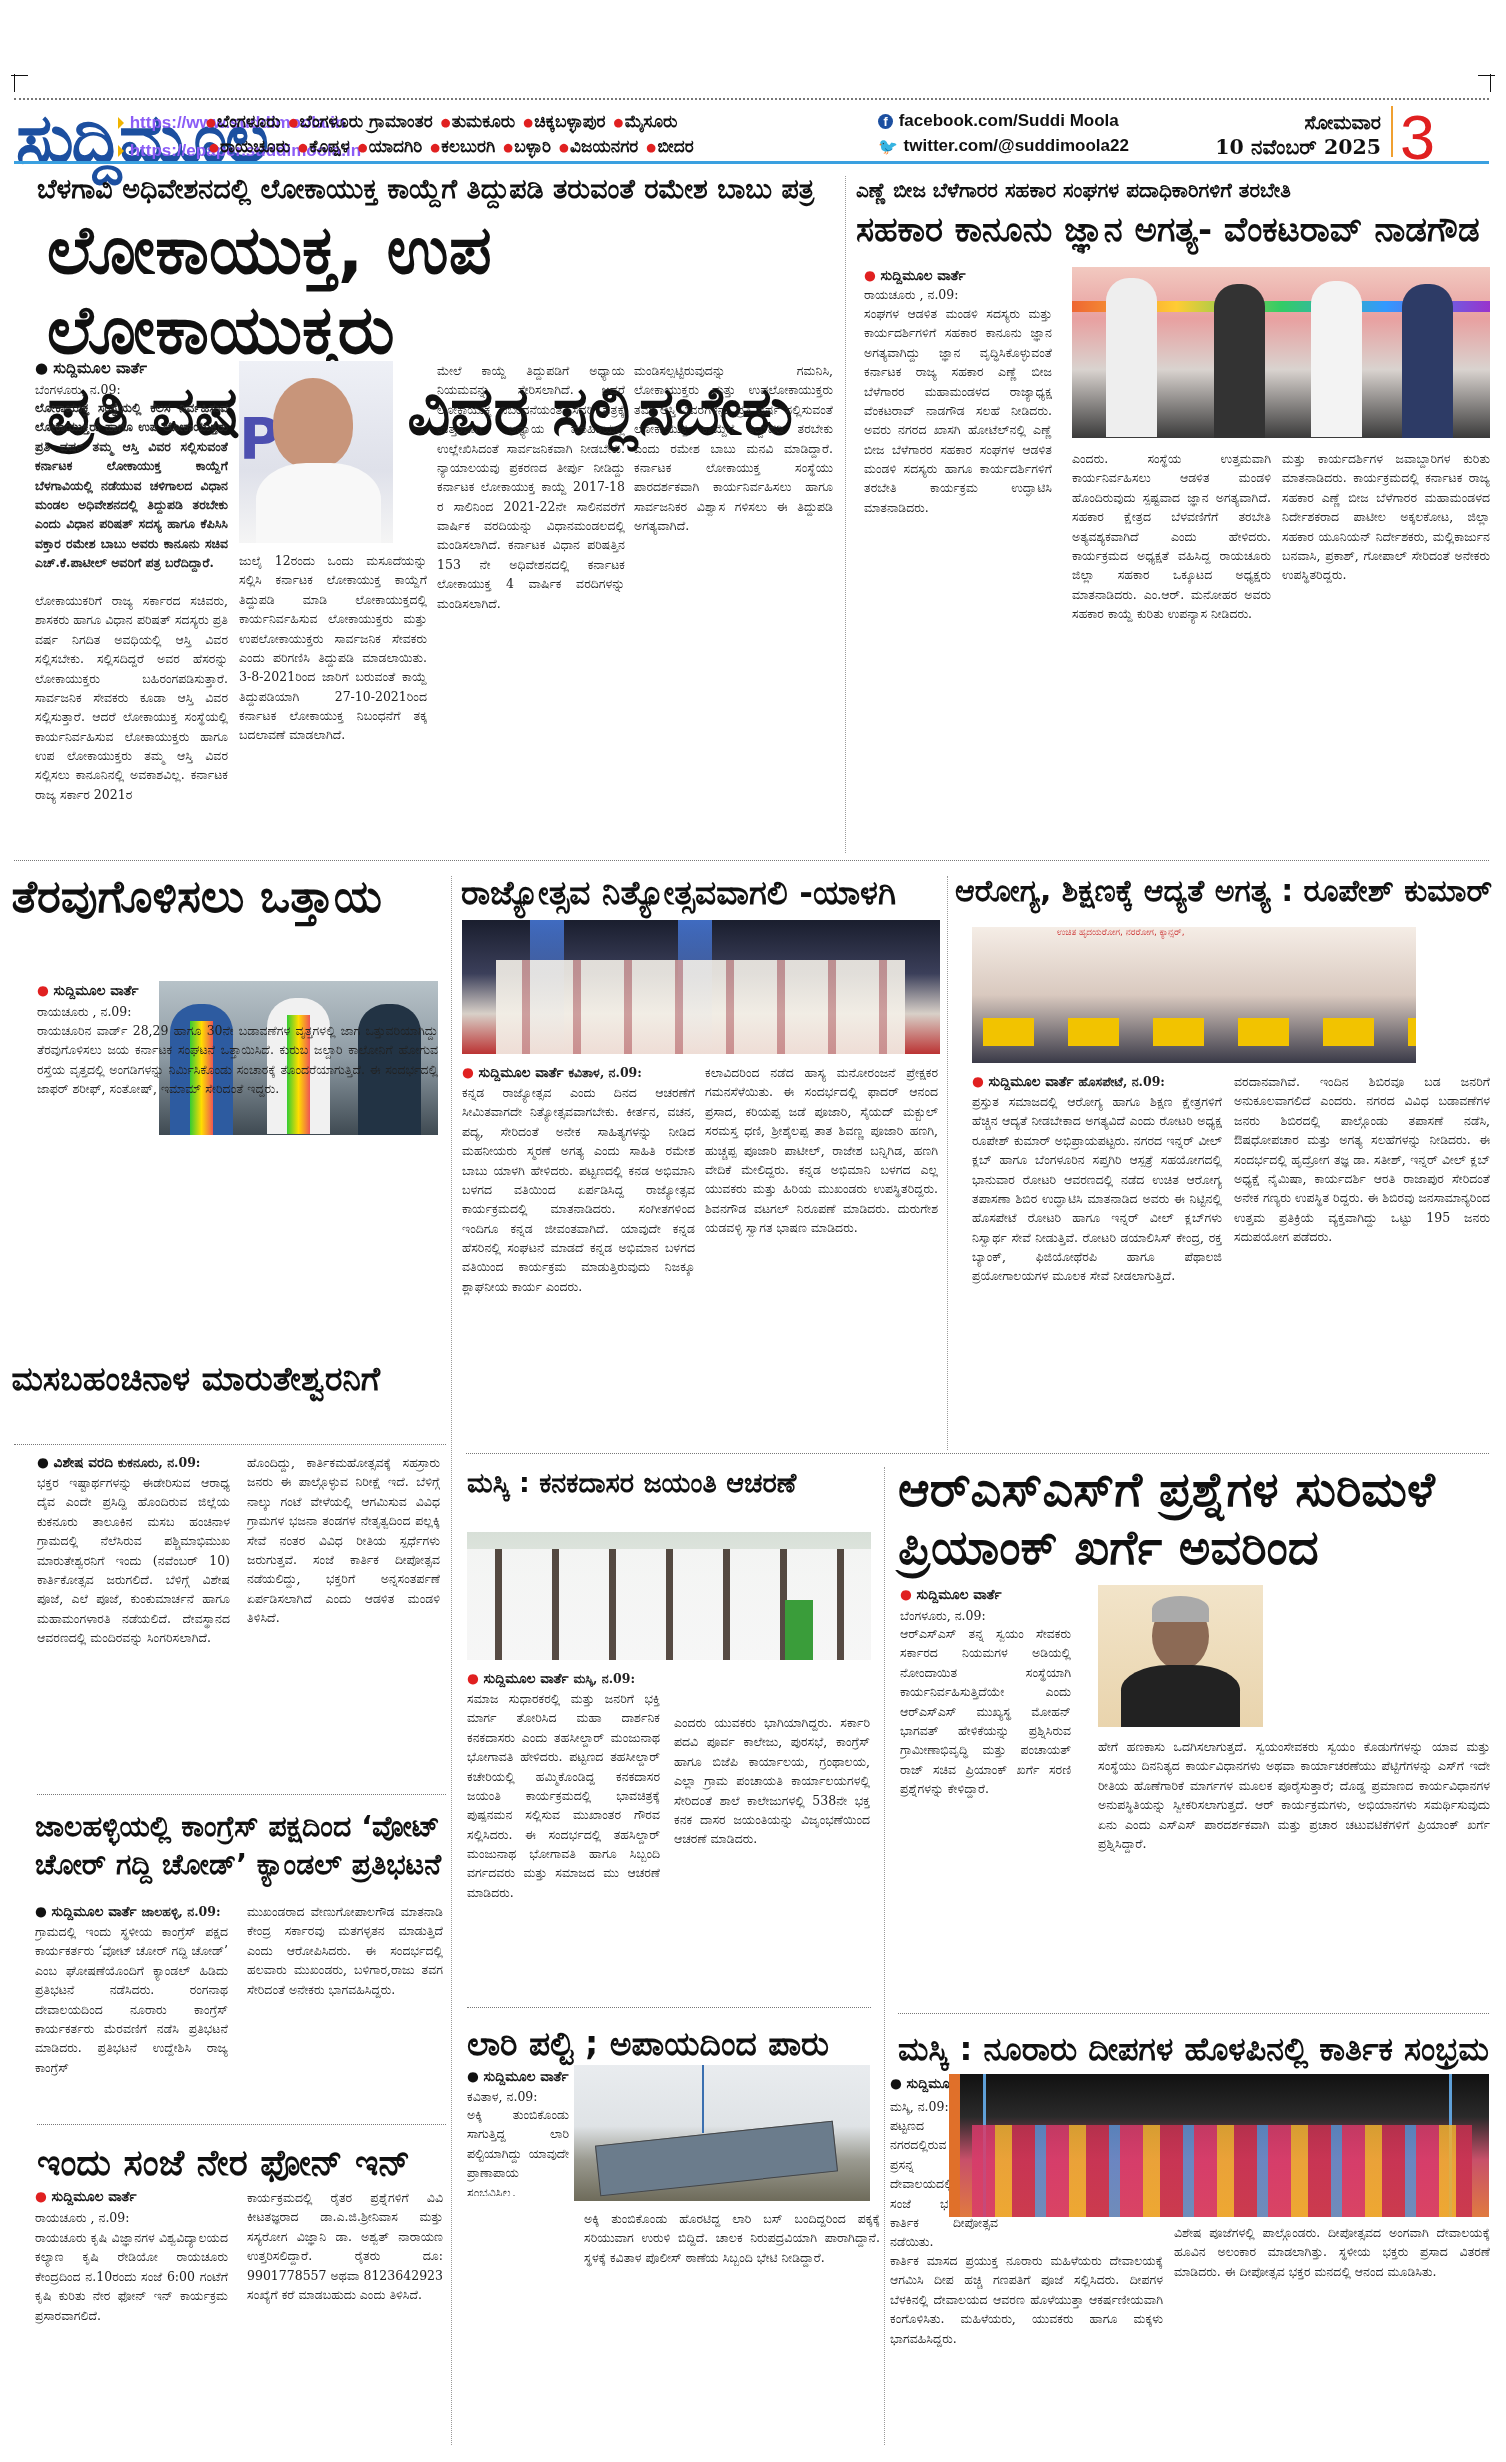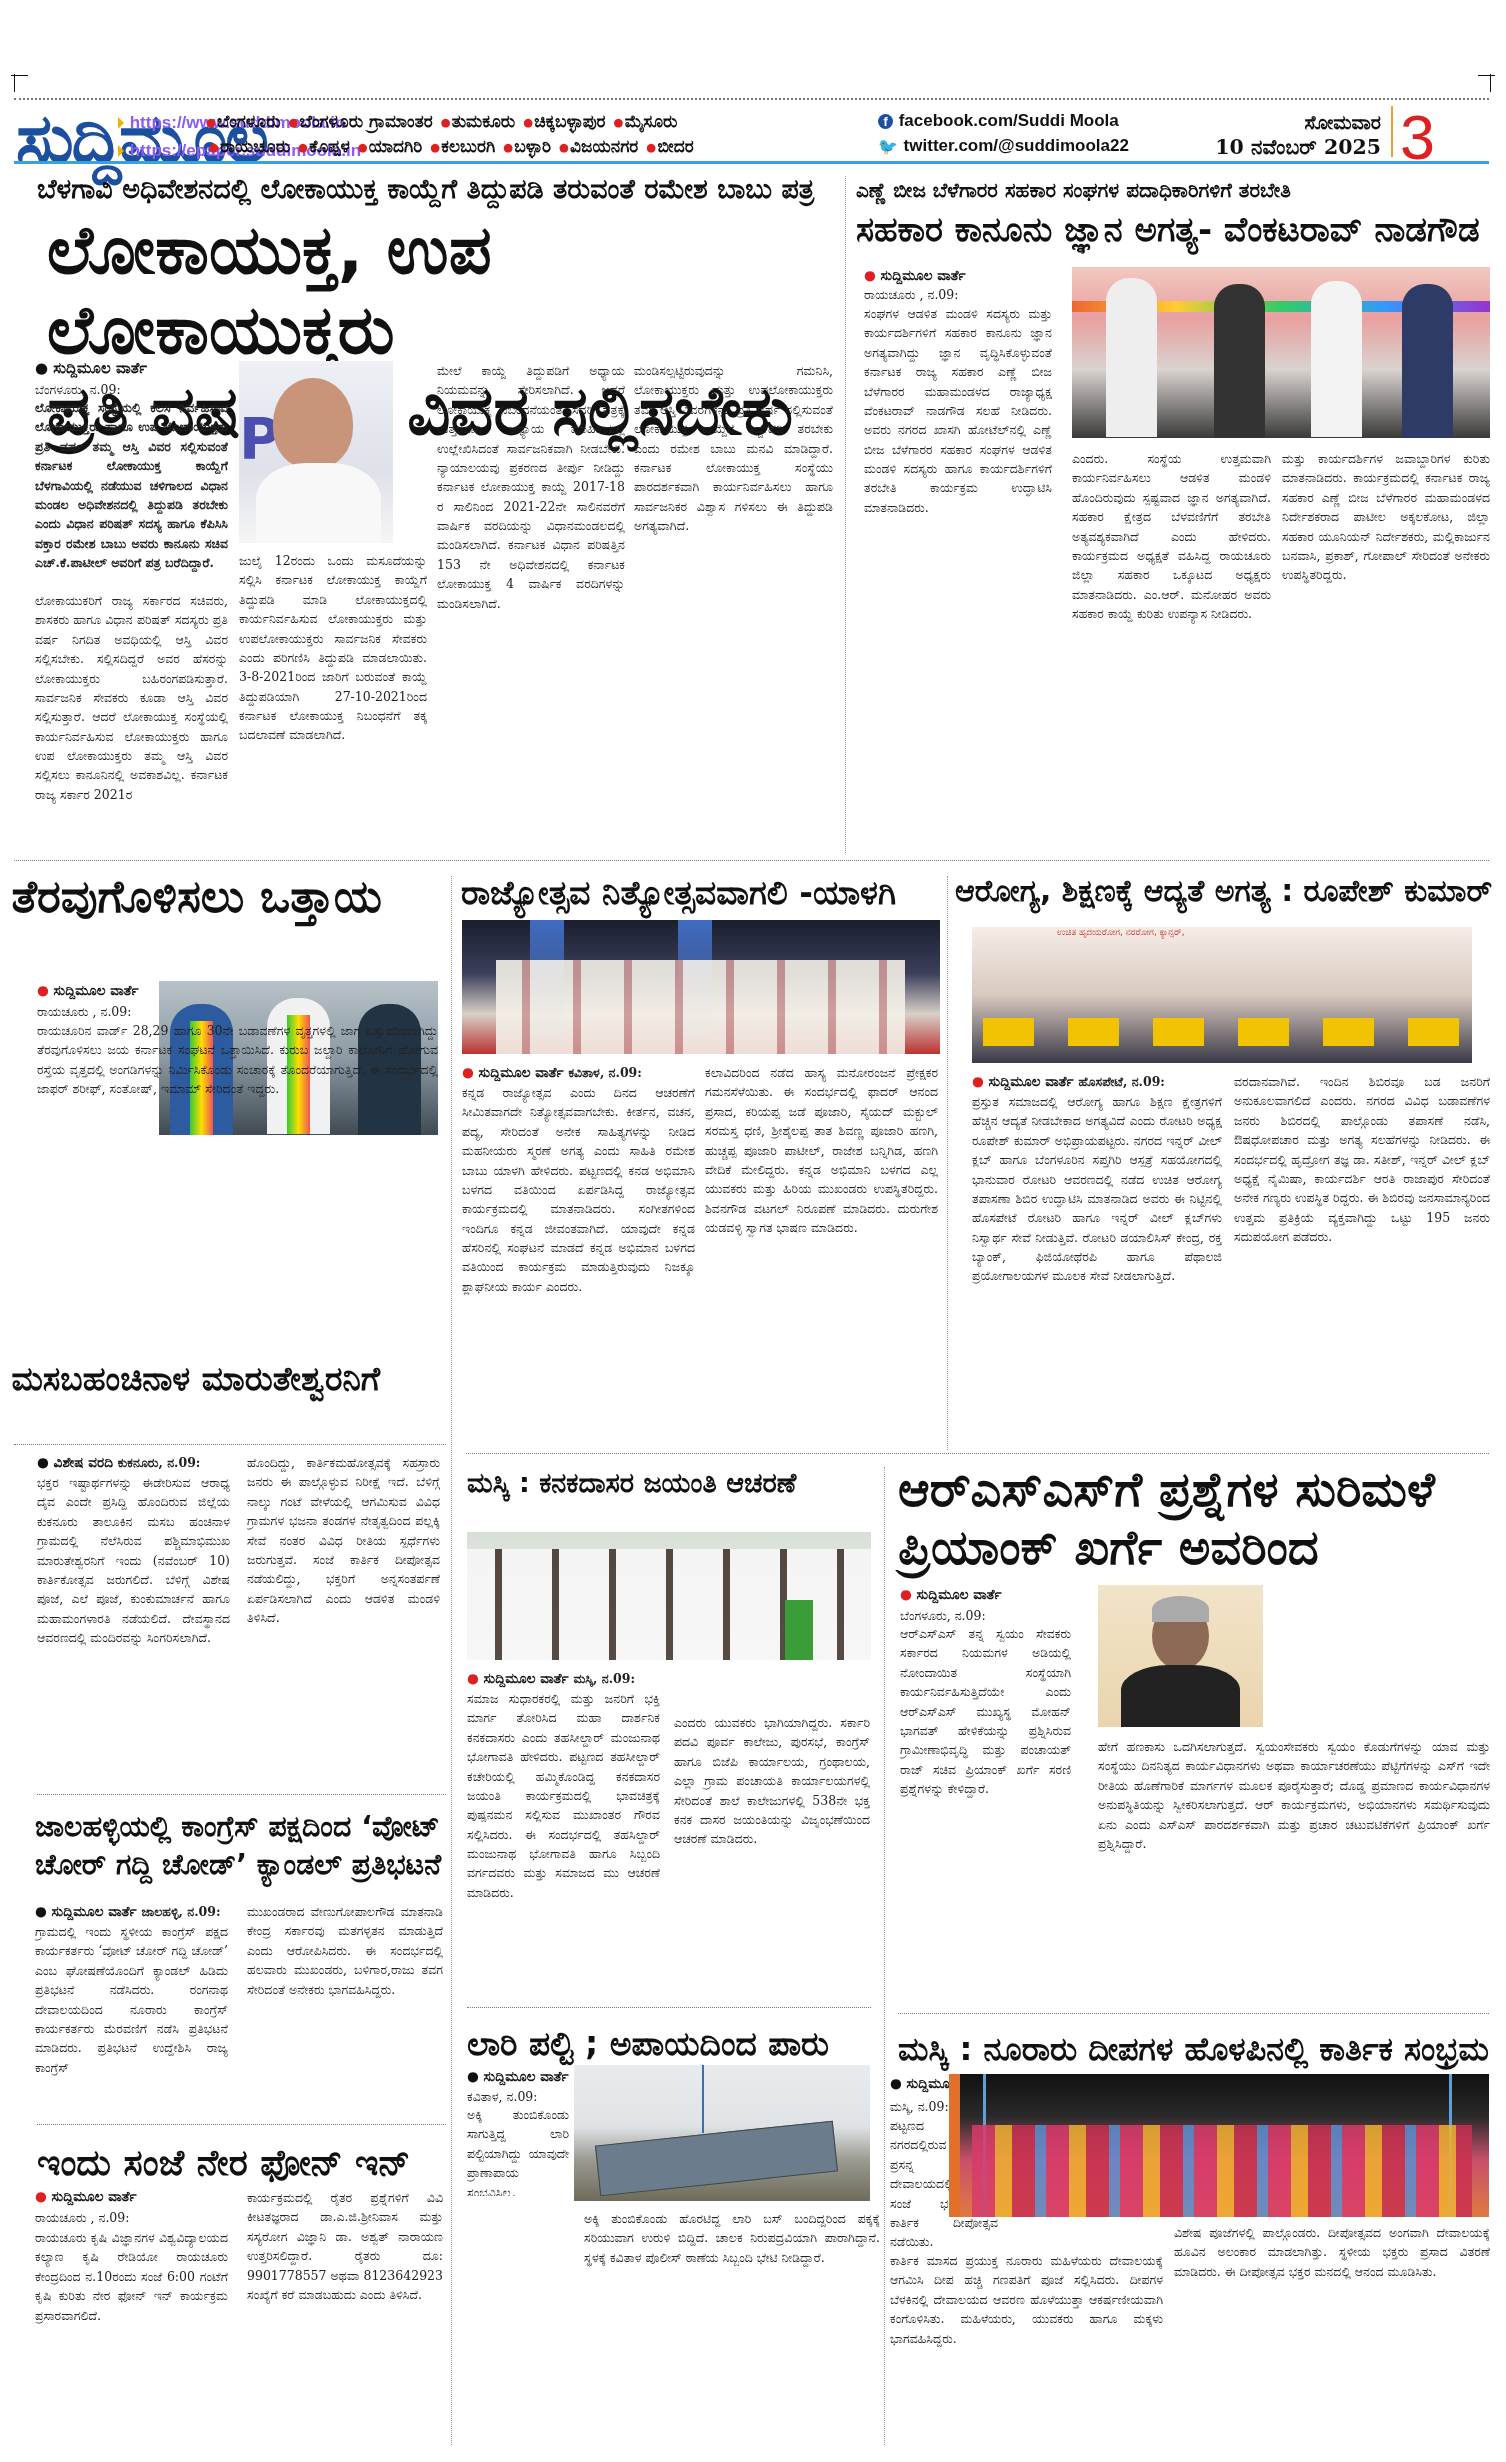--- a/index.html
+++ b/index.html
@@ -151,21 +151,21 @@
     <div style="position:absolute;left:216px;top:0;width:34px;height:134px;background:linear-gradient(180deg,rgba(80,140,255,.7),transparent);"></div>
     <div style="position:absolute;left:34px;top:40px;width:409px;height:94px;background:repeating-linear-gradient(90deg,#f4f0e8 0 25.6px,#c99 25.6px 34px,#f4f0e8 34px 51px);opacity:.9;"></div>
   </div>
   <div class="abs byline" style="left:462px;top:1063px;font-size:13.6px;"><span class="dot">● </span><span>ಸುದ್ದಿಮೂಲ ವಾರ್ತೆ</span> <span class="body">ಕವಿತಾಳ, ನ.09:</span></div>
   <div class="abs body col-text" style="left:462px;top:1083px;width:233px;height:358px;">ಕನ್ನಡ ರಾಜ್ಯೋತ್ಸವ ಎಂದು ದಿನದ ಆಚರಣೆಗೆ ಸೀಮಿತವಾಗದೇ ನಿತ್ಯೋತ್ಸವವಾಗಬೇಕು. ಕೀರ್ತನ, ವಚನ, ಪದ್ಯ, ಸೇರಿದಂತೆ ಅನೇಕ ಸಾಹಿತ್ಯಗಳನ್ನು ನೀಡಿದ ಮಹನೀಯರು ಸ್ಮರಣೆ ಅಗತ್ಯ ಎಂದು ಸಾಹಿತಿ ರಮೇಶ ಬಾಬು ಯಾಳಗಿ ಹೇಳಿದರು. ಪಟ್ಟಣದಲ್ಲಿ ಕನಡ ಅಭಿಮಾನಿ ಬಳಗದ ವತಿಯಿಂದ ಏರ್ಪಡಿಸಿದ್ದ ರಾಜ್ಯೋತ್ಸವ ಕಾರ್ಯಕ್ರಮದಲ್ಲಿ ಮಾತನಾಡಿದರು. ಸಂಗೀತಗಳಿಂದ ಇಂದಿಗೂ ಕನ್ನಡ ಜೀವಂತವಾಗಿದೆ. ಯಾವುದೇ ಕನ್ನಡ ಹೆಸರಿನಲ್ಲಿ ಸಂಘಟನೆ ಮಾಡದೆ ಕನ್ನಡ ಅಭಿಮಾನ ಬಳಗದ ವತಿಯಿಂದ ಕಾರ್ಯಕ್ರಮ ಮಾಡುತ್ತಿರುವುದು ನಿಜಕ್ಕೂ ಶ್ಲಾಘನೀಯ ಕಾರ್ಯ ಎಂದರು.</div>
   <div class="abs body col-text" style="left:705px;top:1063px;width:233px;height:378px;">ಕಲಾವಿದರಿಂದ ನಡೆದ ಹಾಸ್ಯ ಮನೋರಂಜನೆ ಪ್ರೇಕ್ಷಕರ ಗಮನಸೆಳೆಯಿತು. ಈ ಸಂದರ್ಭದಲ್ಲಿ ಫಾದರ್ ಆನಂದ ಪ್ರಸಾದ, ಕರಿಯಪ್ಪ ಜಡೆ ಪೂಜಾರಿ, ಸೈಯದ್ ಮಕ್ಬುಲ್ ಸರಮಸ್ತ ಧಣಿ, ಶ್ರೀಶೈಲಪ್ಪ ತಾತ ಶಿವಣ್ಣ ಪೂಜಾರಿ ಹಣಗಿ, ಹುಚ್ಚಪ್ಪ ಪೂಜಾರಿ ಪಾಟೀಲ್, ರಾಜೇಶ ಬನ್ನಿಗಿಡ, ಹಣಗಿ ವೇದಿಕೆ ಮೇಲಿದ್ದರು. ಕನ್ನಡ ಅಭಿಮಾನಿ ಬಳಗದ ಎಲ್ಲ ಯುವಕರು ಮತ್ತು ಹಿರಿಯ ಮುಖಂಡರು ಉಪಸ್ಥಿತರಿದ್ದರು. ಶಿವನಗೌಡ ವಟಗಲ್ ನಿರೂಪಣೆ ಮಾಡಿದರು. ದುರುಗೇಶ ಯಡವಳ್ಳಿ ಸ್ವಾಗತ ಭಾಷಣ ಮಾಡಿದರು.</div>
 </article>
 
 <article>
   <h2 class="abs hl" style="left:955px;top:873px;font-size:30px;white-space:nowrap;">ಆರೋಗ್ಯ, ಶಿಕ್ಷಣಕ್ಕೆ ಆದ್ಯತೆ ಅಗತ್ಯ : ರೂಪೇಶ್ ಕುಮಾರ್</h2>
-  <div class="abs photo" style="left:972px;top:927px;width:500px;height:136px;background:linear-gradient(180deg,#f5ede6 0%,#d9c9bf 50%,#3a3a48 100%);">
+  <div class="abs photo" style="left:972px;top:927px;width:444px;height:136px;background:linear-gradient(180deg,#f5ede6 0%,#d9c9bf 50%,#3a3a48 100%);">
     <div style="position:absolute;left:85px;top:0;font-family:'DejaVu Sans',sans-serif;font-size:9px;color:#c33;">ಉಚಿತ ಹೃದಯರೋಗ, ನರರೋಗ, ಕ್ಯಾನ್ಸರ್,</div>
     <div style="position:absolute;left:11.4px;top:91px;width:489px;height:28.4px;background:repeating-linear-gradient(90deg,#f2c300 0 51px,transparent 51px 85px);"></div>
   </div>
   <div class="abs byline" style="left:972px;top:1072px;font-size:13.6px;"><span class="dot">● </span><span>ಸುದ್ದಿಮೂಲ ವಾರ್ತೆ</span> <span class="body">ಹೊಸಪೇಟೆ, ನ.09:</span></div>
   <div class="abs body col-text" style="left:972px;top:1092px;width:250px;height:352px;">ಪ್ರಸ್ತುತ ಸಮಾಜದಲ್ಲಿ ಆರೋಗ್ಯ ಹಾಗೂ ಶಿಕ್ಷಣ ಕ್ಷೇತ್ರಗಳಿಗೆ ಹೆಚ್ಚಿನ ಆದ್ಯತೆ ನೀಡಬೇಕಾದ ಅಗತ್ಯವಿದೆ ಎಂದು ರೋಟರಿ ಅಧ್ಯಕ್ಷ ರೂಪೇಶ್ ಕುಮಾರ್ ಅಭಿಪ್ರಾಯಪಟ್ಟರು. ನಗರದ ಇನ್ನರ್ ವೀಲ್ ಕ್ಲಬ್ ಹಾಗೂ ಬೆಂಗಳೂರಿನ ಸಪ್ತಗಿರಿ ಆಸ್ಪತ್ರೆ ಸಹಯೋಗದಲ್ಲಿ ಭಾನುವಾರ ರೋಟರಿ ಆವರಣದಲ್ಲಿ ನಡೆದ ಉಚಿತ ಆರೋಗ್ಯ ತಪಾಸಣಾ ಶಿಬಿರ ಉದ್ಘಾಟಿಸಿ ಮಾತನಾಡಿದ ಅವರು ಈ ನಿಟ್ಟಿನಲ್ಲಿ ಹೊಸಪೇಟೆ ರೋಟರಿ ಹಾಗೂ ಇನ್ನರ್ ವೀಲ್ ಕ್ಲಬ್‌ಗಳು ನಿಸ್ವಾರ್ಥ ಸೇವೆ ನೀಡುತ್ತಿವೆ. ರೋಟರಿ ಡಯಾಲಿಸಿಸ್ ಕೇಂದ್ರ, ರಕ್ತ ಬ್ಯಾಂಕ್, ಫಿಜಿಯೋಥೆರಪಿ ಹಾಗೂ ಪೆಥಾಲಜಿ ಪ್ರಯೋಗಾಲಯಗಳ ಮೂಲಕ ಸೇವೆ ನೀಡಲಾಗುತ್ತಿದೆ.</div>
   <div class="abs body col-text" style="left:1234px;top:1072px;width:256px;height:372px;">ವರದಾನವಾಗಿವೆ. ಇಂದಿನ ಶಿಬಿರವೂ ಬಡ ಜನರಿಗೆ ಅನುಕೂಲವಾಗಲಿದೆ ಎಂದರು. ನಗರದ ವಿವಿಧ ಬಡಾವಣೆಗಳ ಜನರು ಶಿಬಿರದಲ್ಲಿ ಪಾಲ್ಗೊಂಡು ತಪಾಸಣೆ ನಡೆಸಿ, ಔಷಧೋಪಚಾರ ಮತ್ತು ಅಗತ್ಯ ಸಲಹೆಗಳನ್ನು ನೀಡಿದರು. ಈ ಸಂದರ್ಭದಲ್ಲಿ ಹೃದ್ರೋಗ ತಜ್ಞ ಡಾ. ಸತೀಶ್, ಇನ್ನರ್ ವೀಲ್ ಕ್ಲಬ್ ಅಧ್ಯಕ್ಷೆ ನೈಮಿಷಾ, ಕಾರ್ಯದರ್ಶಿ ಆರತಿ ರಾಜಾಪುರ ಸೇರಿದಂತೆ ಅನೇಕ ಗಣ್ಯರು ಉಪಸ್ಥಿತ ರಿದ್ದರು. ಈ ಶಿಬಿರವು ಜನಸಾಮಾನ್ಯರಿಂದ ಉತ್ತಮ ಪ್ರತಿಕ್ರಿಯೆ ವ್ಯಕ್ತವಾಗಿದ್ದು ಒಟ್ಟು 195 ಜನರು ಸದುಪಯೋಗ ಪಡೆದರು.</div>
 </article>
 
 <div class="abs dotted-h" style="left:14.2px;top:1444px;width:432px;"></div>
 <article>

